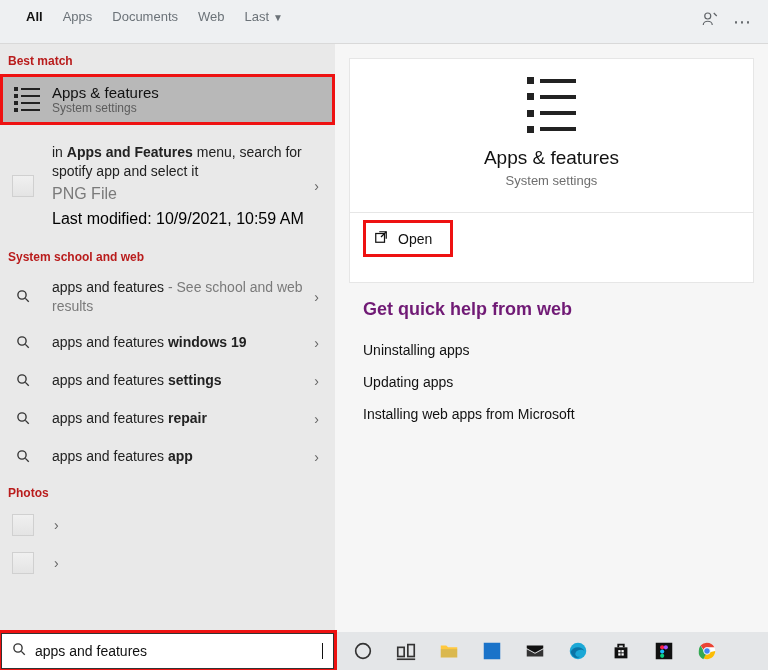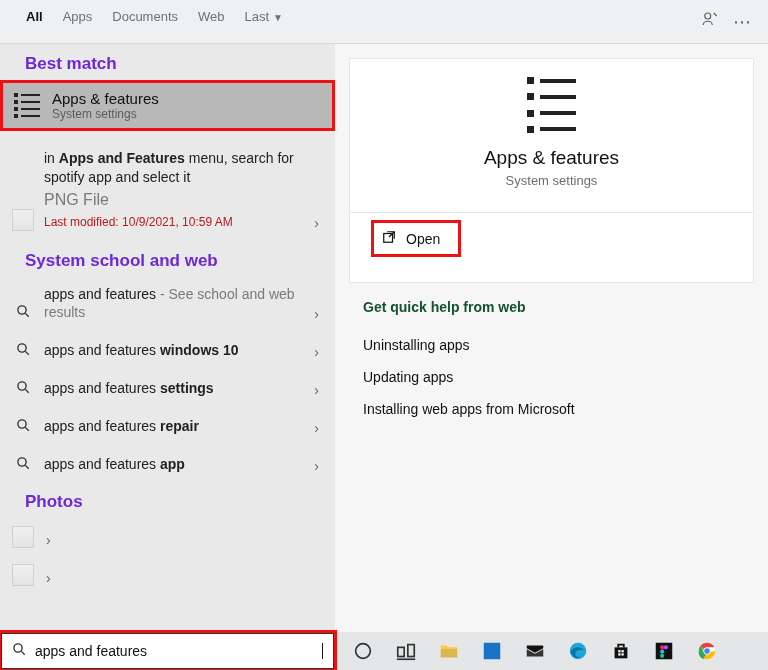--- a/index.html
+++ b/index.html
@@ -12,58 +12,58 @@
   .tab .chev { font-size:10px; margin-left:4px; }
   .tabspacer { flex:1; }
   .topicon { width:32px; text-align:center; color:#606468; font-size:18px; cursor:pointer; }
 
   
   .split { display:flex; height:calc(100% - 44px - 38px); }
   .left { width:335px; background:#e9e9e9; overflow-y:auto; }
   .right { flex:1; background:#f6f6f6; display:flex; flex-direction:column; }
 
   
-  .sect-label { font-size:17px; font-weight:600; color:#6d28d9; padding:10px 25px 6px; }
+  .sect-label { font-size:12px; font-weight:600; color:#b91c1c; padding:10px 8px 6px; }
   .bestmatch { background:#b8b8b8; display:flex; align-items:center; padding:10px 14px; margin-bottom:8px; outline:3px solid #e11; outline-offset:-3px; }
   .bm-icon { width:26px; height:26px; margin-right:12px; display:flex; flex-direction:column; justify-content:space-between; }
   .bm-icon .row { display:flex; align-items:center; gap:3px; }
   .bm-icon .sq { width:4px; height:4px; background:#222; }
   .bm-icon .bar { height:2px; background:#222; flex:1; }
   .bm-title { font-size:15px; color:#111; }
   .bm-sub { font-size:12px; color:#5c5c5c; }
 
-  .result { display:flex; align-items:flex-end; padding:10px 14px 10px 12px; cursor:pointer; }
+  .result { display:flex; align-items:center; padding:10px 14px 10px 12px; cursor:pointer;gap:8px; }
   .result .icon { width:22px; height:22px; margin-right:10px; display:flex; align-items:center; justify-content:center; color:#444; flex-shrink:0; }
   .result .body { flex:1; font-size:14px; color:#222; line-height:1.35; }
   .result .body .sub { font-size:16px; color:#7a7a7a; margin-top:2px; }
-  .result .body .sub2 { font-size:12px; color:#b91c1c; margin-top:4px; }
+  .result .body .sub2 { font-size:16px; color:#000000; margin-top:4px; }
   .result .chev { color:#666; font-size:14px; padding:0 2px; }
   .result.compact { padding:8px 14px 8px 12px; }
   .dim { color:#7a7a7a; font-weight:400; }
   .b { font-weight:600; }
 
   .file-icon { width:22px; height:22px; background:linear-gradient(#f0f0f0,#e4e4e4); border:1px solid #d0d0d0; }
 
   .search-icon svg { width:15px; height:15px; }
 
   
   .detail-card { background:#fff; margin:14px 14px 0 14px; padding:18px 0 24px; text-align:center; border:1px solid #e6e6e6; }
   .detail-icon { width:60px; height:56px; margin:0 auto 14px; display:flex; flex-direction:column; justify-content:space-between; }
   .detail-icon .row { display:flex; align-items:center; gap:6px; justify-content:center; }
   .detail-icon .sq { width:7px; height:7px; background:#222; }
   .detail-icon .bar { width:36px; height:4px; background:#222; }
   .detail-title { font-size:19px; color:#111; margin-bottom:4px; }
   .detail-sub { font-size:13px; color:#6e6e6e; }
 
-  .actions { background:#fff; margin:0 14px; border:1px solid #e6e6e6; border-top:none; padding:10px 0 28px 24px; }
+  .actions { background:#fff; margin:0 14px; border:1px solid #e6e6e6; border-top:none; padding:10px 0 28px 16px; }
   .open-btn { display:inline-flex; align-items:center; gap:10px; font-size:14px; color:#111; padding:7px 18px 7px 8px; outline:3px solid #e11; cursor:pointer; }
   .open-btn .ico { font-size:14px; }
 
   .help-block { padding:16px 14px 0 28px; }
-  .help-title { font-size:14px; font-weight:600; margin-bottom:14px; color:#14532d; }
+  .help-title { font-size:18px; font-weight:600; margin-bottom:14px; color:#701a75; }
   .help-link { font-size:14px; color:#111; padding:8px 0; cursor:pointer; }
 
   
   .bottombar { position:absolute; bottom:0; left:0; right:0; height:38px; background:#e4e6e8; display:flex; align-items:center; }
   .searchbox { width:335px; height:38px; background:#fff; border:2px solid #333; outline:3px solid #e11; outline-offset:-1px; display:flex; align-items:center; padding:0 10px; }
   .searchbox input { border:none; outline:none; font-size:14px; flex:1; background:transparent; color:#111; }
   .searchbox .s-icon { margin-right:8px; }
   .taskbar { flex:1; display:flex; align-items:center; gap:0; padding-left:6px; }
   .tbitem { width:43px; height:38px; display:flex; align-items:center; justify-content:center; cursor:pointer; }
   .tbitem svg { width:22px; height:22px; }
@@ -145,21 +145,21 @@
       <div class="chev">›</div>
     </div>
 
     <div class="result compact">
       <div class="icon search-icon">
           <svg viewBox="0 0 20 20" fill="none" stroke="#333" stroke-width="1.8">
             <circle cx="8" cy="8" r="5.5"></circle>
             <line x1="12.5" y1="12.5" x2="17" y2="17"></line>
           </svg>
         </div>
-      <div class="body"><span>apps and features</span> <span class="b">windows 10</span></div>
+      <div class="body"><span>apps and features</span> <span class="b">windows 19</span></div>
       <div class="chev">›</div>
     </div>
 
     <div class="result compact">
       <div class="icon search-icon">
           <svg viewBox="0 0 20 20" fill="none" stroke="#333" stroke-width="1.8">
             <circle cx="8" cy="8" r="5.5"></circle>
             <line x1="12.5" y1="12.5" x2="17" y2="17"></line>
           </svg>
         </div>

